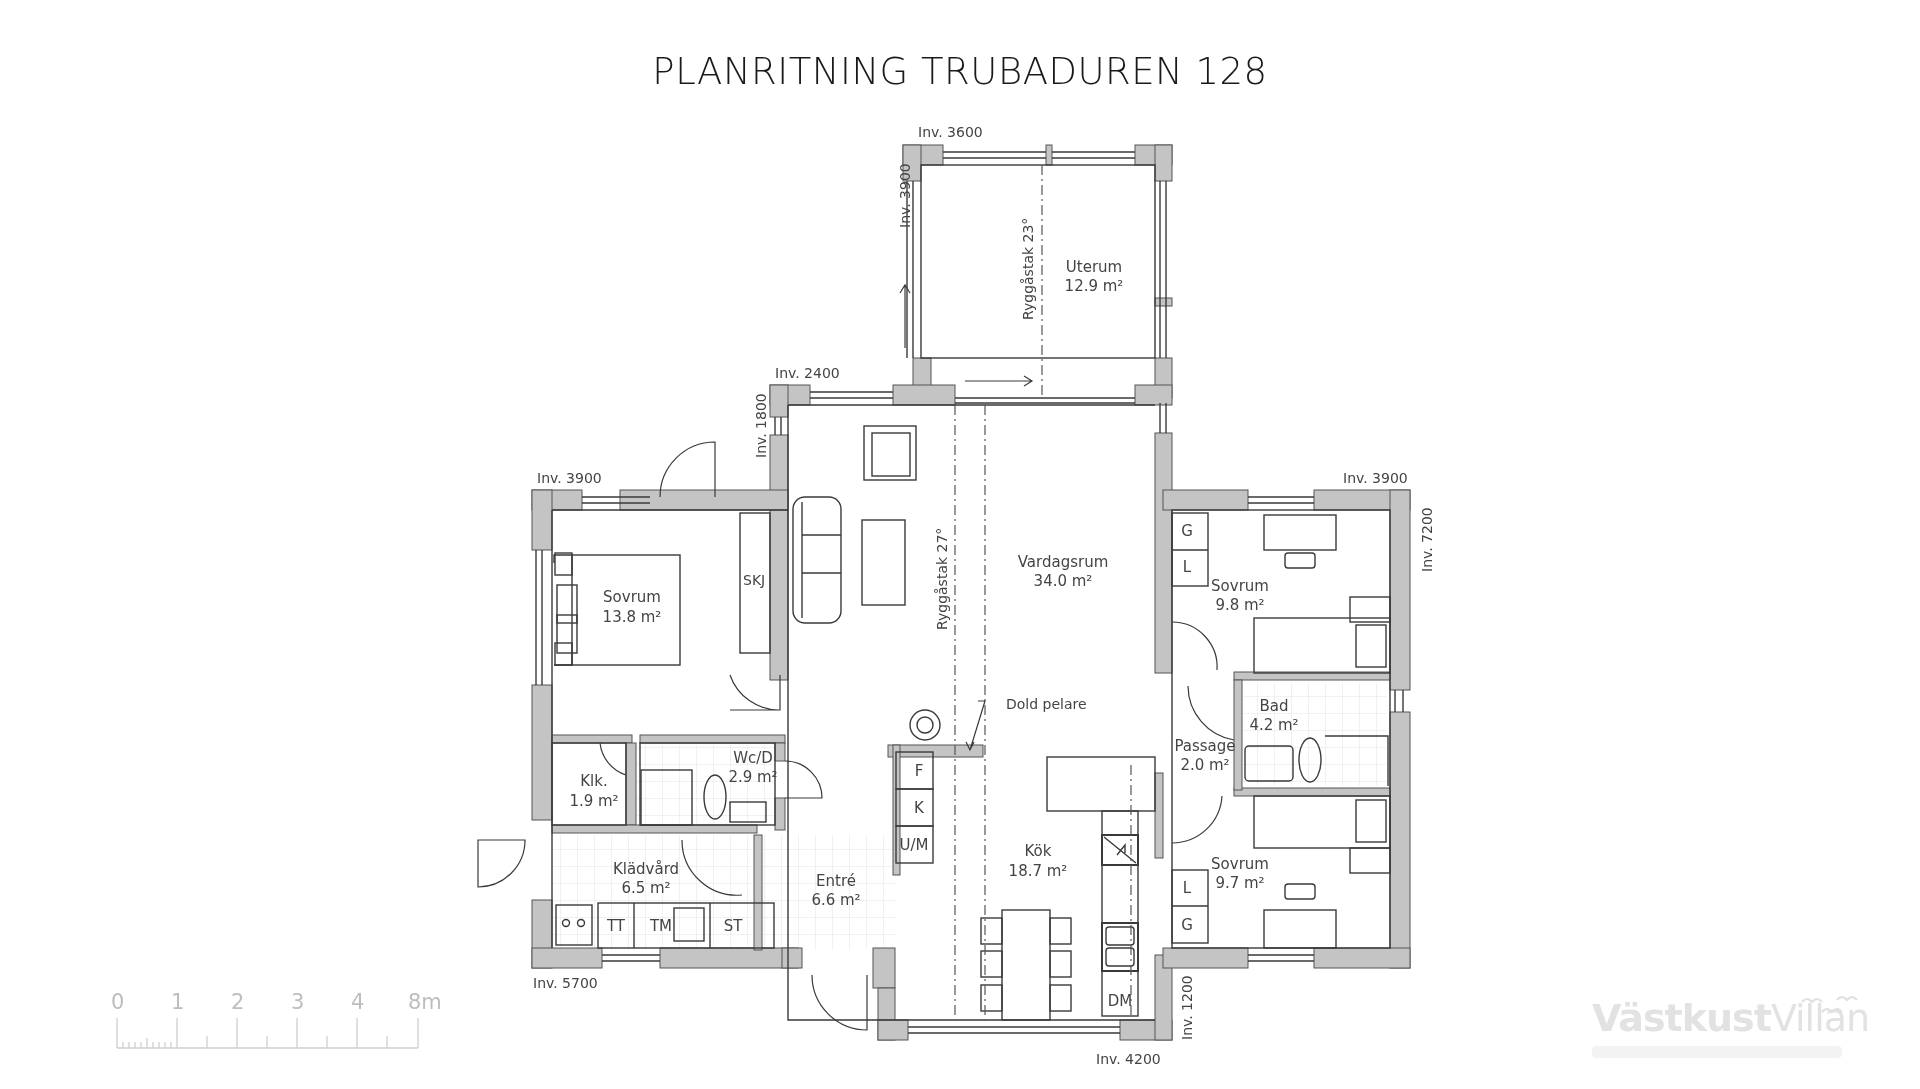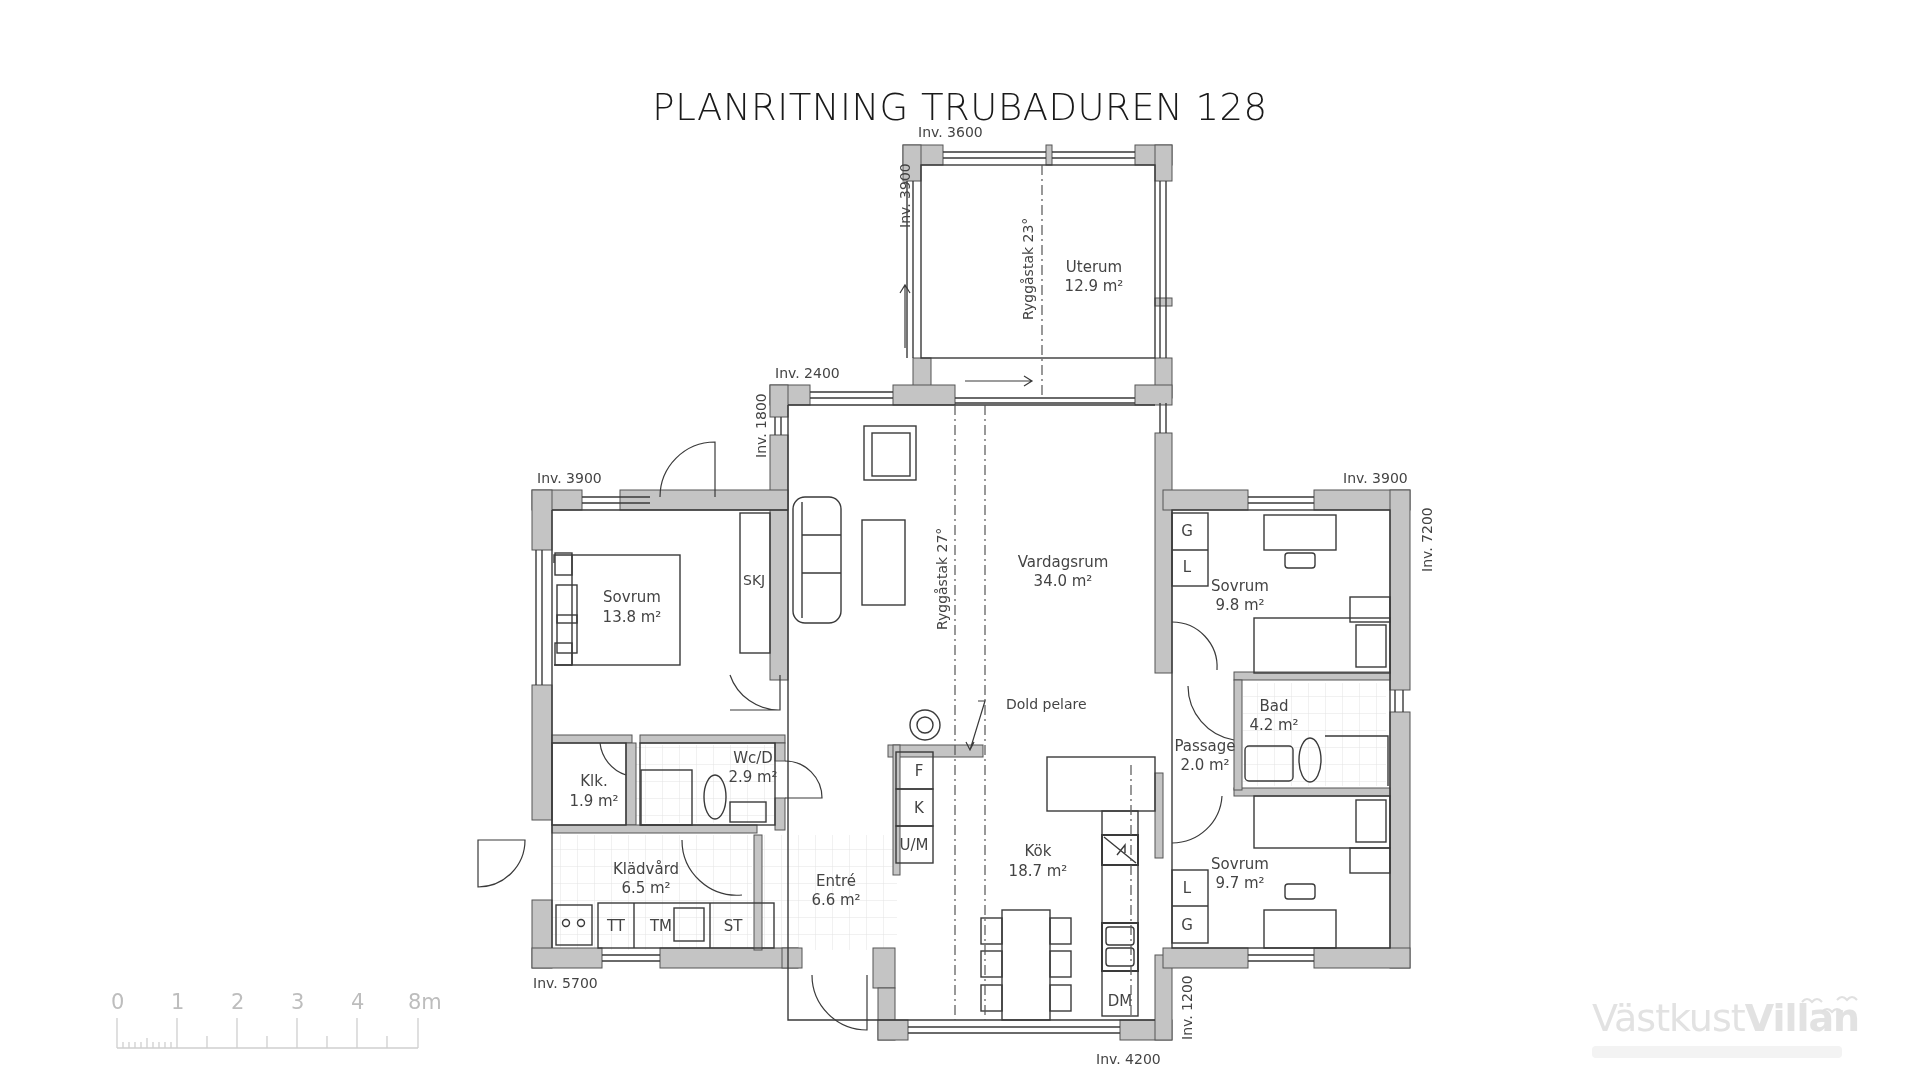--- a/index.html
+++ b/index.html
@@ -1,25 +1,25 @@
 <!DOCTYPE html>
 <html><head>
 <meta charset="utf-8">
 <style>
   html,body{margin:0;padding:0;background:#ffffff;}
   body{width:1920px;height:1089px;position:relative;overflow:hidden;font-family:"Liberation Sans","DejaVu Sans",sans-serif;color:#333;}
-  .title{position:absolute;left:0;width:1920px;top:50px;text-align:center;font-size:37px;letter-spacing:0.5px;color:#1a1a1a;font-family:"DejaVu Sans",sans-serif;font-weight:300;margin-top:36px;}
+  .title{position:absolute;left:0;width:1920px;top:50px;text-align:center;font-size:37px;letter-spacing:0.5px;color:#1a1a1a;font-family:"DejaVu Sans",sans-serif;font-weight:300;}
   svg.plan{position:absolute;left:0;top:0;}
   .lbl{font-family:"DejaVu Sans",sans-serif;fill:#444;}
   .scale{position:absolute;left:110px;top:990px;width:330px;height:60px;}
   .scale .n{position:absolute;top:0;font-size:21px;color:#bdbdbd;font-family:"DejaVu Sans",sans-serif;}
   .logo{position:absolute;left:1592px;top:990px;width:290px;height:60px;}
   .logo .t{position:absolute;left:0;top:6px;font-size:38px;color:#e2e2e2;font-family:"DejaVu Sans",sans-serif;letter-spacing:-1px;}
-  .logo .t b{font-weight:400;}
-  .logo .t span{font-weight:700;}
+  .logo .t b{font-weight:700;}
+  .logo .t span{font-weight:400;}
   .logo .bar{position:absolute;left:0;top:56px;width:250px;height:12px;background:#f3f3f3;border-radius:4px;}
 </style>
 </head>
 <body>
 
 <div class="title">PLANRITNING TRUBADUREN 128</div>
 
 <svg class="plan" width="1920" height="1089" viewBox="0 0 1920 1089">
   <defs>
     <pattern id="tile" width="17" height="17" patternUnits="userSpaceOnUse">

